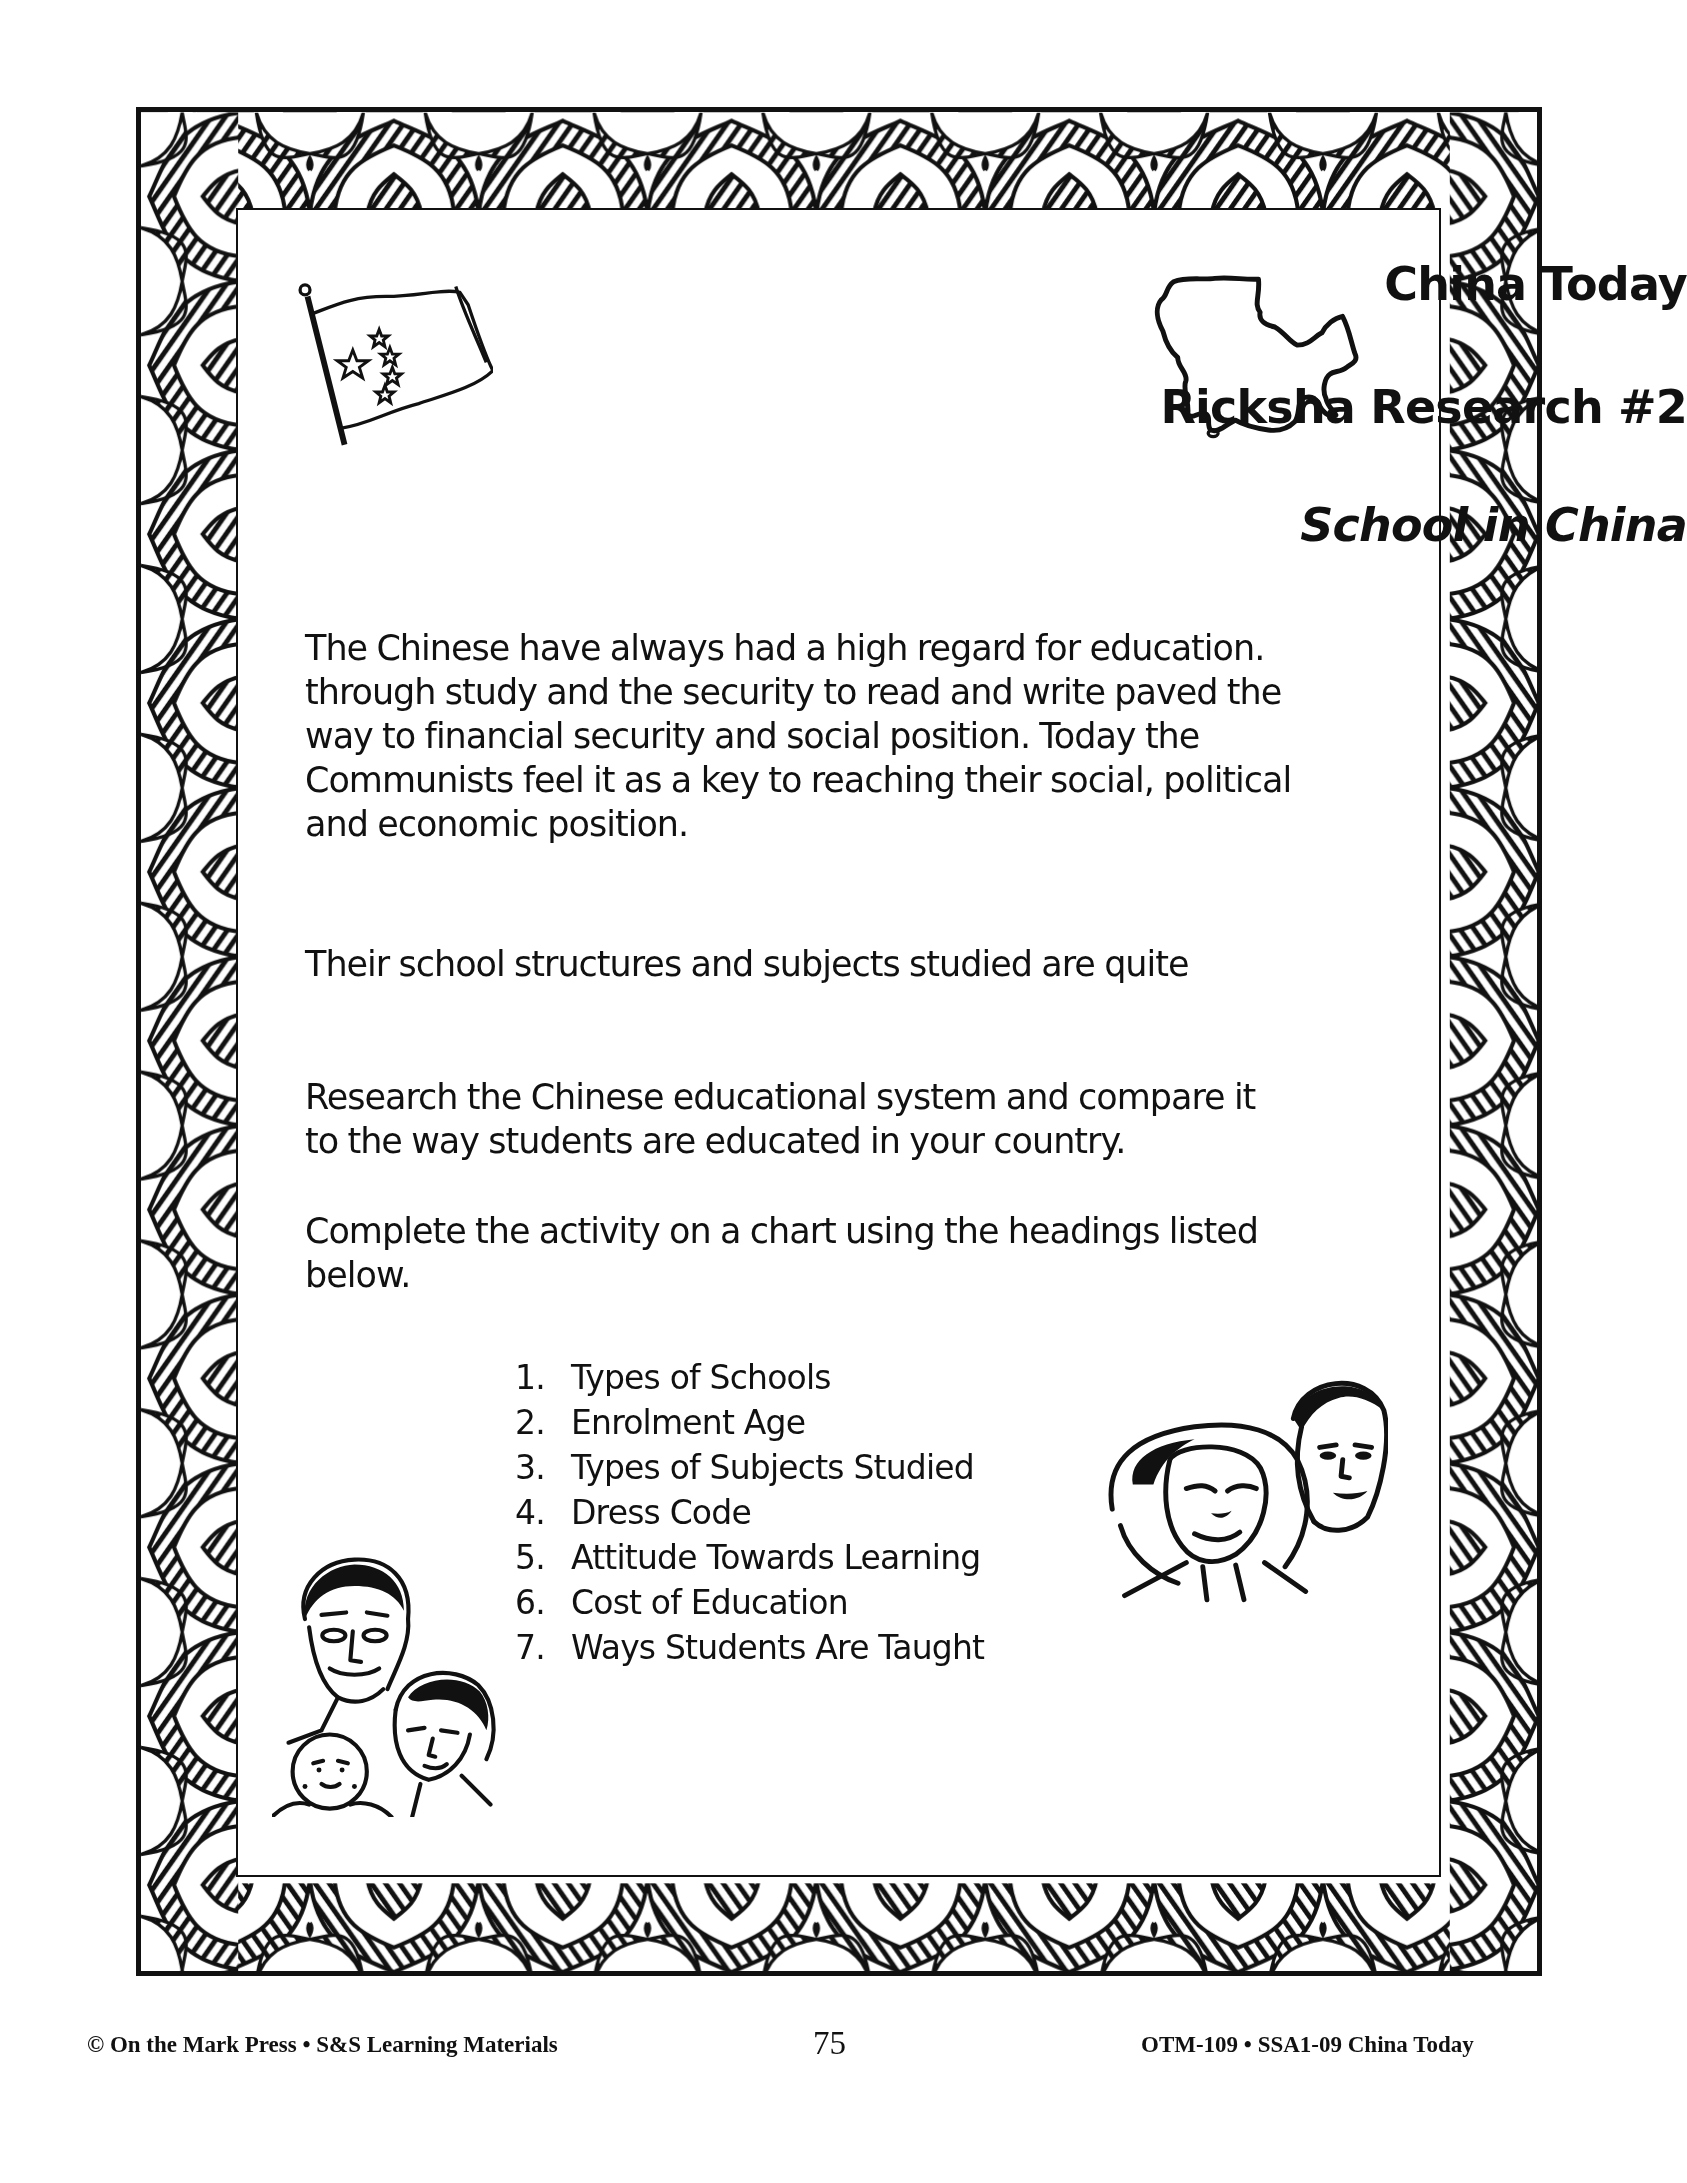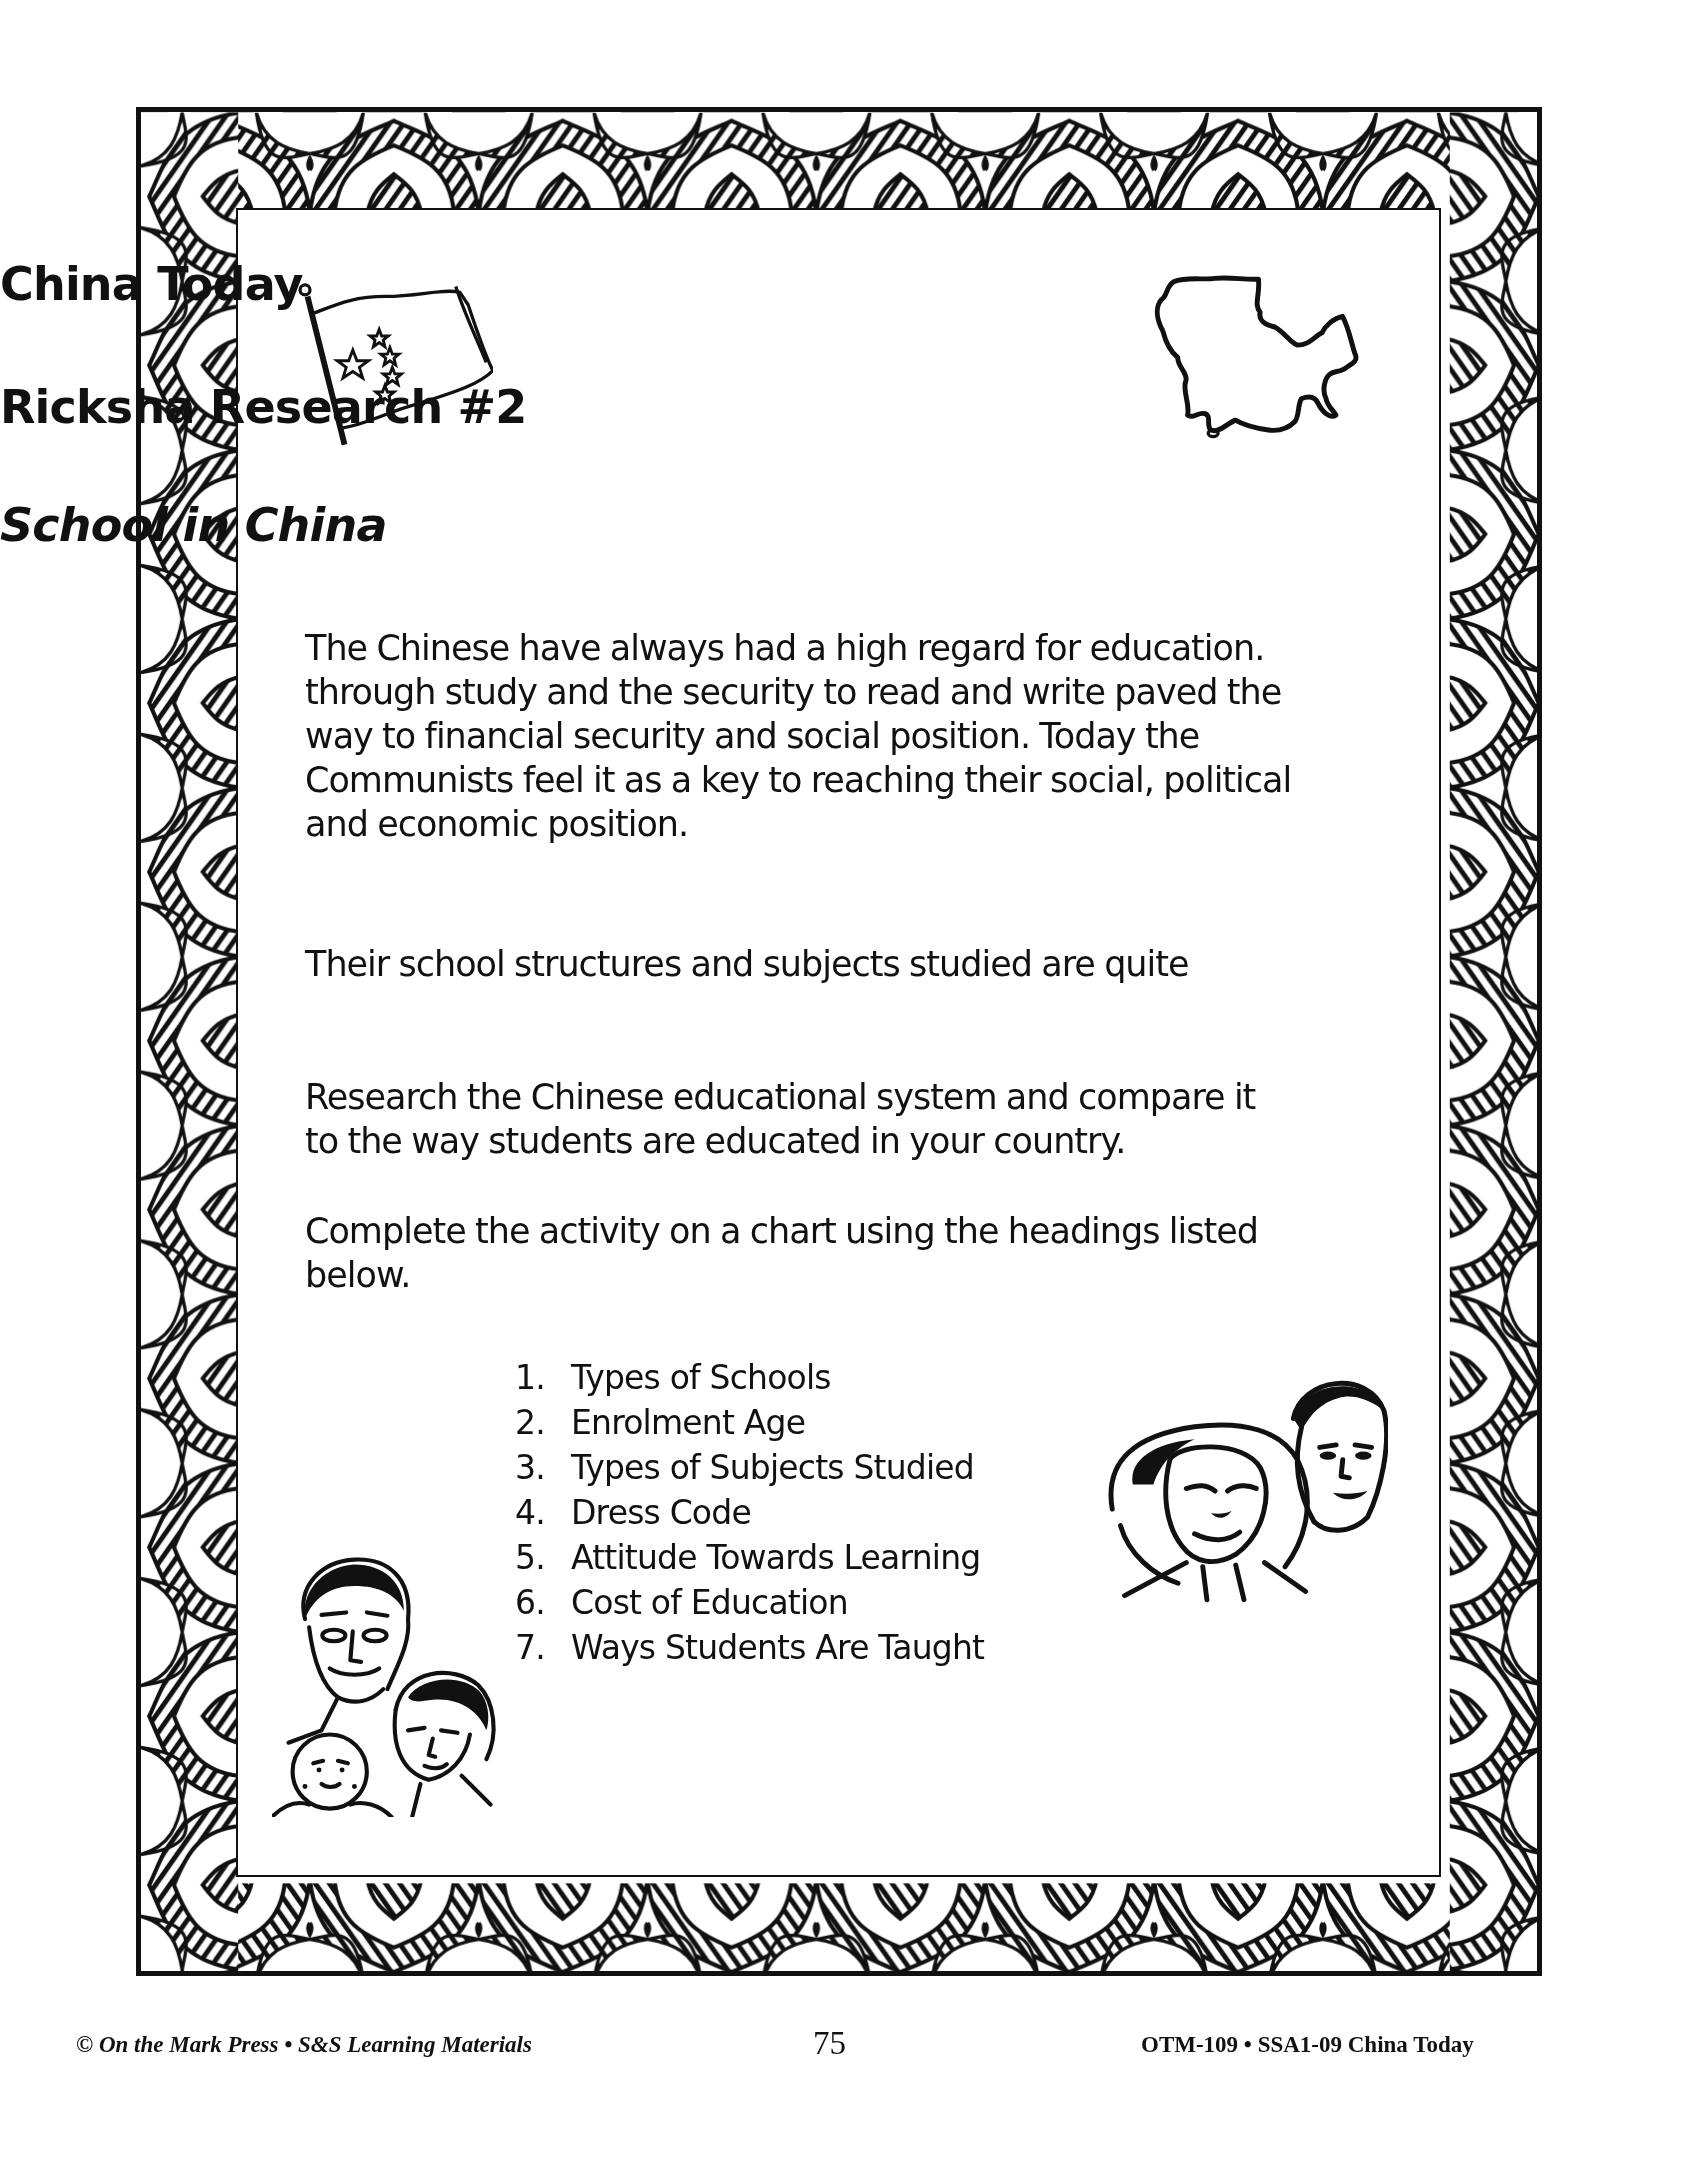--- a/index.html
+++ b/index.html
@@ -11,21 +11,21 @@
     position: absolute; left: 136px; top: 107px; width: 1406px; height: 1869px;
     border: 5.8px solid #111; box-sizing: border-box; background: #fff;
     overflow: hidden;
   }
   .frame-outer svg.border-pattern { position: absolute; left: 0; top: 0; }
   .frame-inner {
     position: absolute; left: 236px; top: 208px; width: 1205px; height: 1669px;
     border: 2.5px solid #111; box-sizing: border-box; background: #fff;
   }
   .title {
-    position: absolute; left: 0; width: 1687px; text-align: left;
+    position: absolute; left: 0; width: 1687px; text-align: right;
     font-family: "DejaVu Sans", sans-serif; font-weight: bold; color: #111;
     letter-spacing: -0.8px;
   }
   #t1 { top: 257px; font-size: 46px; }
   #t2 { top: 380px; font-size: 46px; }
   #t3 { top: 498px; font-size: 46px; font-style: italic; }
   .para {
     position: absolute; left: 305px; width: 1096px; margin: 0;
     font-family: "DejaVu Sans", sans-serif; font-size: 35px; line-height: 44px;
     letter-spacing: -1px; word-spacing: -0.8px; color: #111;
@@ -39,21 +39,21 @@
     list-style: none; font-family: "DejaVu Sans", sans-serif;
     font-size: 33px; line-height: 45px; letter-spacing: -0.8px; color: #111;
   }
   .headings li { display: flex; }
   .headings .num { width: 56px; display: inline-block; }
   .illus { position: absolute; }
   .footer {
     position: absolute; top: 2032px; font-family: "Liberation Serif", serif;
     font-weight: bold; font-size: 23px; color: #111; white-space: nowrap;
   }
-  #footer-left { left: 76px; font-style: italic; }
+  #footer-left { left: 87px; }
   #footer-page { left: 789px; top: 2025px; font-weight: normal; font-size: 33px; margin-left: 24px; }
   #footer-right { left: 1141px; }
 </style>
 </head>
 <body>
 
 <div class="frame-outer">
   <svg class="border-pattern" width="1406" height="1869" viewBox="0 0 1707 2268">
     <defs>
       <pattern id="hatch" patternUnits="userSpaceOnUse" width="14" height="14" patternTransform="rotate(35)">

